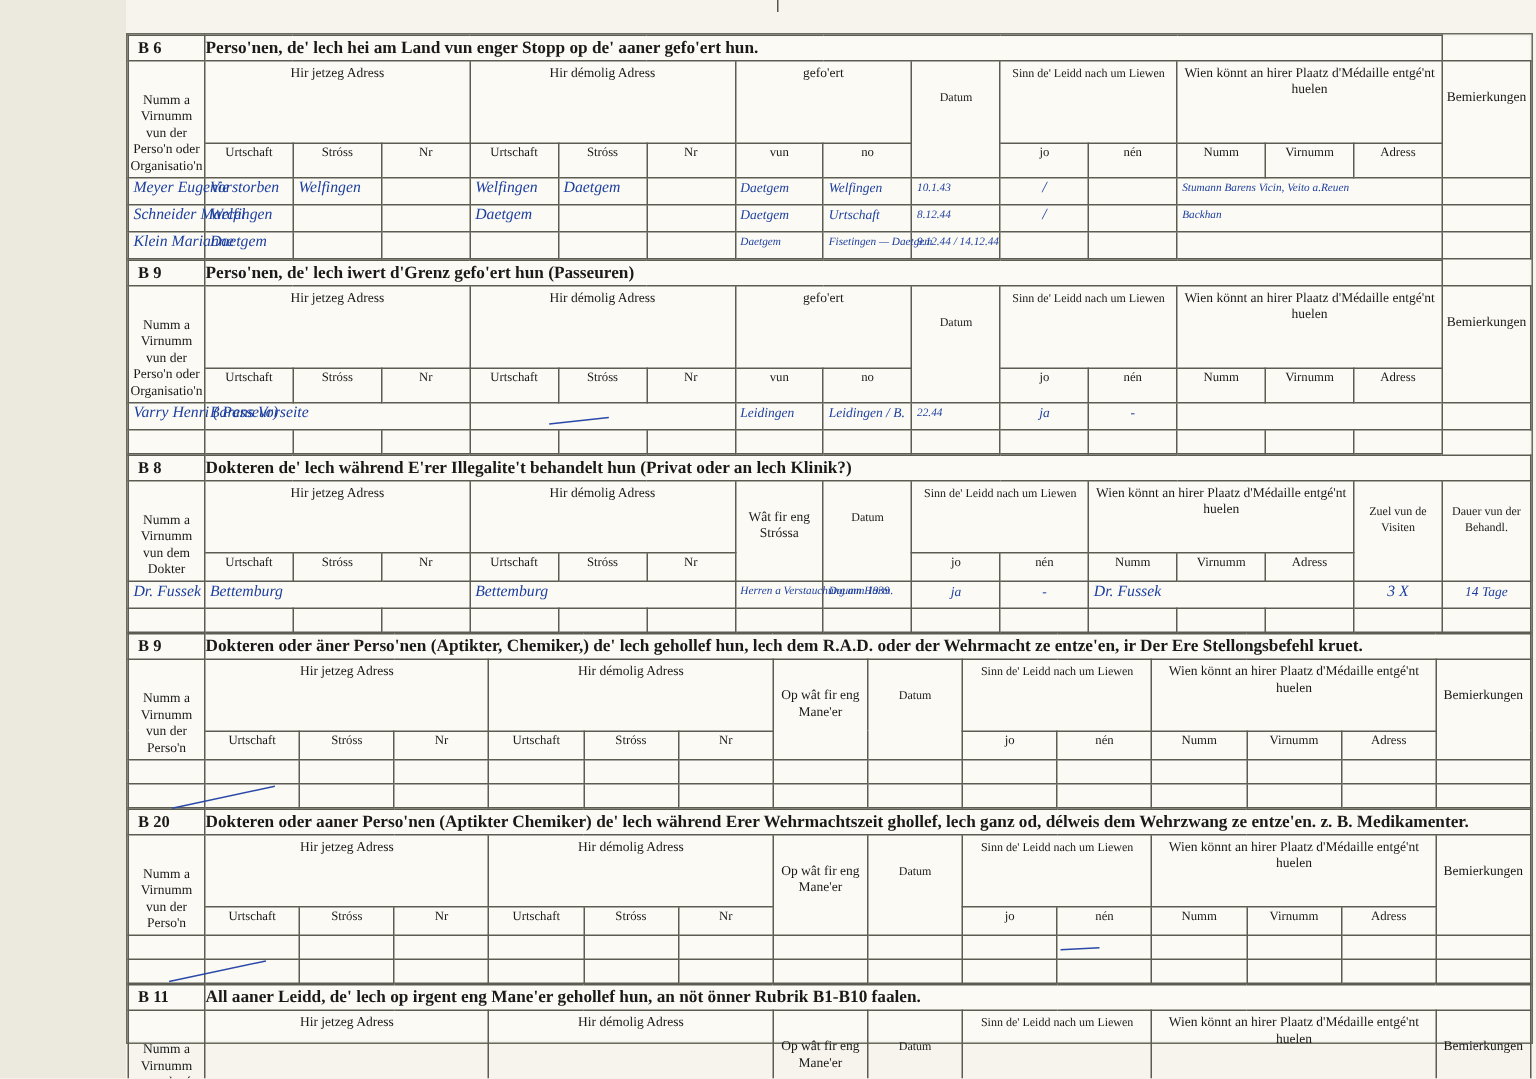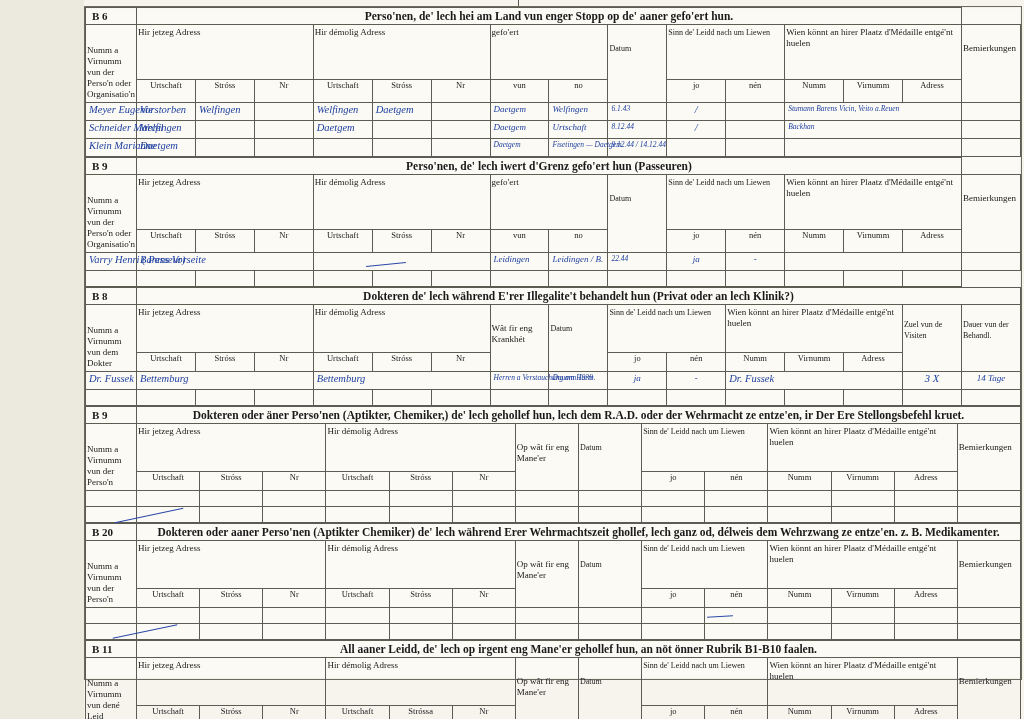--- a/index.html
+++ b/index.html
@@ -1,29 +1,29 @@
 <!DOCTYPE html>
 <html><head>
 <meta charset="utf-8">
 <style>
   html,body{margin:0;padding:0;background:#f2f0e8;}
   body{width:1024px;height:719px;font-family:"Liberation Serif",serif;color:#1a1a1a;}
   #sheet{position:relative;width:1024px;height:719px;background:#f6f4ec;overflow:hidden;}
   
-  .paper{position:absolute;left:84px;top:6px;width:936px;height:672px;background:#fbfaf4;border:1px solid #6a6a5e;box-shadow:0 0 2px rgba(0,0,0,.15) inset;}
+  .paper{position:absolute;left:84px;top:22px;width:936px;height:672px;background:#fbfaf4;border:1px solid #6a6a5e;box-shadow:0 0 2px rgba(0,0,0,.15) inset;}
   .left-margin{position:absolute;left:0;top:0;width:84px;height:719px;background:#eceade;}
   .tick{position:absolute;left:518px;top:0;width:1px;height:8px;background:#555;}
   
   table{border-collapse:collapse;width:100%;table-layout:fixed;}
   td,th{border:1px solid #5c5c52;vertical-align:top;padding:0;}
   .sec{width:100%;}
   .hdrbar{height:16px;}
   .hdrbar .code{width:44px;text-align:left;padding-left:6px;font-size:11px;font-weight:bold;line-height:16px;}
-  .hdrbar .ttl{text-align:center;font-size:11.5px;font-weight:bold;line-height:16px;margin-top:20px;}
-  .colhdr{font-size:9px;line-height:11px;padding:2px 1px;}
+  .hdrbar .ttl{font-size:11.5px;font-weight:bold;line-height:16px;margin-top:20px;}
+  .colhdr{font-size:9px;text-align:center;line-height:11px;padding:2px 1px;}
   .colhdr.small{font-size:8px;}
   .sub{font-size:8.5px;text-align:center;line-height:10px;}
   .dotrow td{height:15px;}
   .hand{font-family:"Liberation Serif",serif;color:#1d3fa0;font-style:italic;font-size:10.5px;white-space:nowrap;}
   .hand.sm{font-size:9px;}
   .hand.xs{font-size:7.5px;}
   .cellpad{padding:1px 3px;}
   .ctr{text-align:center;}
   .penstroke{position:absolute;height:0;border-top:1px solid #2b49a8;}
 </style>
@@ -90,21 +90,21 @@
               <div class="hand">Daetgem</div>
             </td>
         <td></td>
         <td class="cellpad">
               <div class="hand sm">Daetgem</div>
             </td>
         <td class="cellpad">
               <div class="hand sm">Welfingen</div>
             </td>
         <td class="cellpad">
-              <div class="hand xs">6.1.43</div>
+              <div class="hand xs">10.1.43</div>
             </td>
         <td class="cellpad ctr">
               <div class="hand">/</div>
             </td>
         <td></td>
         <td class="cellpad" colspan="3">
               <div class="hand xs">Stumann Barens Vicin, Veito a.Reuen</div>
             </td>
         <td></td>
       </tr>
@@ -260,21 +260,21 @@
         <td class="code">B 8</td>
         <td class="ttl" colspan="15">Dokteren de' lech während E'rer Illegalite't behandelt hun  (Privat oder an lech Klinik?)</td>
       </tr>
       <tr>
         <td rowspan="2" style="width:185px" class="colhdr">
           <div style="padding-top:18px">Numm a Virnumm vun dem Dokter</div>
         </td>
         <td colspan="3" class="colhdr" style="width:148px">Hir jetzeg Adress</td>
         <td colspan="3" class="colhdr" style="width:148px">Hir démolig Adress</td>
         <td rowspan="2" class="colhdr" style="width:112px">
-          <div style="padding-top:16px">Wât fir eng Krankhét</div>
+          <div style="padding-top:16px">Wât fir eng Stróssa</div>
         </td>
         <td rowspan="2" style="width:33px" class="colhdr small">
           <div style="padding-top:16px">Datum</div>
         </td>
         <td colspan="2" class="colhdr small" style="width:46px">Sinn de' Leidd nach um Liewen</td>
         <td colspan="3" class="colhdr" style="width:165px">Wien könnt an hirer Plaatz d'Médaille entgé'nt huelen</td>
         <td rowspan="2" style="width:45px" class="colhdr small">
           <div style="padding-top:12px">Zuel vun de Visiten</div>
         </td>
         <td rowspan="2" style="width:48px" class="colhdr small">

